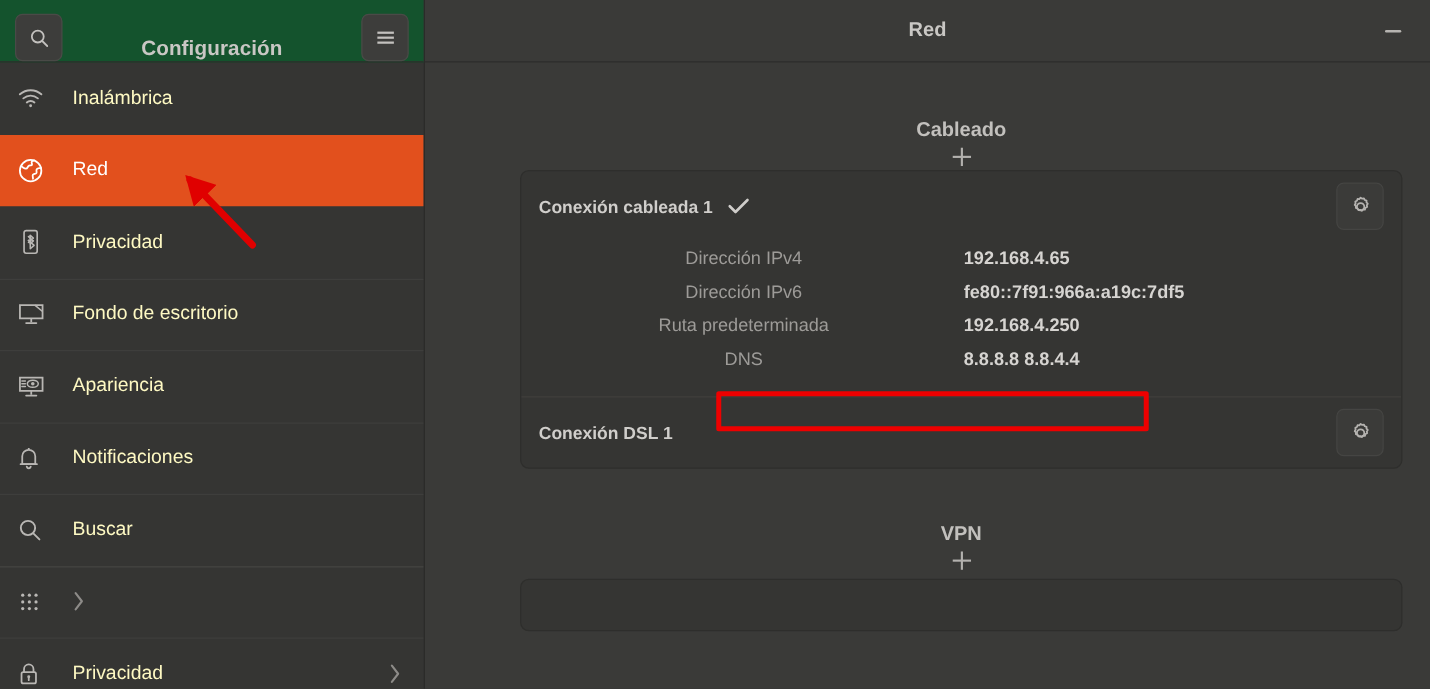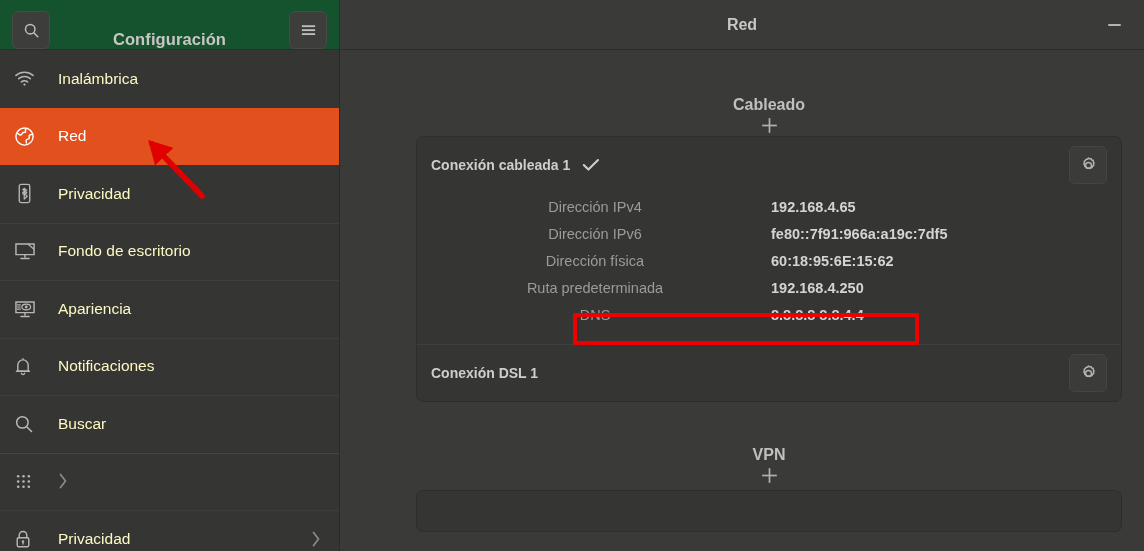--- a/index.html
+++ b/index.html
@@ -433,24 +433,20 @@
           <div class="detail-list">
             <div class="detail-row">
               <span class="detail-key">Dirección IPv4</span>
               <span class="detail-val">192.168.4.65</span>
             </div>
             <div class="detail-row">
               <span class="detail-key">Dirección IPv6</span>
               <span class="detail-val">fe80::7f91:966a:a19c:7df5</span>
             </div>
             <div class="detail-row">
-              <span class="detail-key">Dirección física</span>
-              <span class="detail-val">60:18:95:6E:15:62</span>
-            </div>
-            <div class="detail-row">
               <span class="detail-key">Ruta predeterminada</span>
               <span class="detail-val">192.168.4.250</span>
             </div>
             <div class="detail-row">
               <span class="detail-key">DNS</span>
               <span class="detail-val">8.8.8.8 8.8.4.4</span>
             </div>
           </div>
         </div>
 

